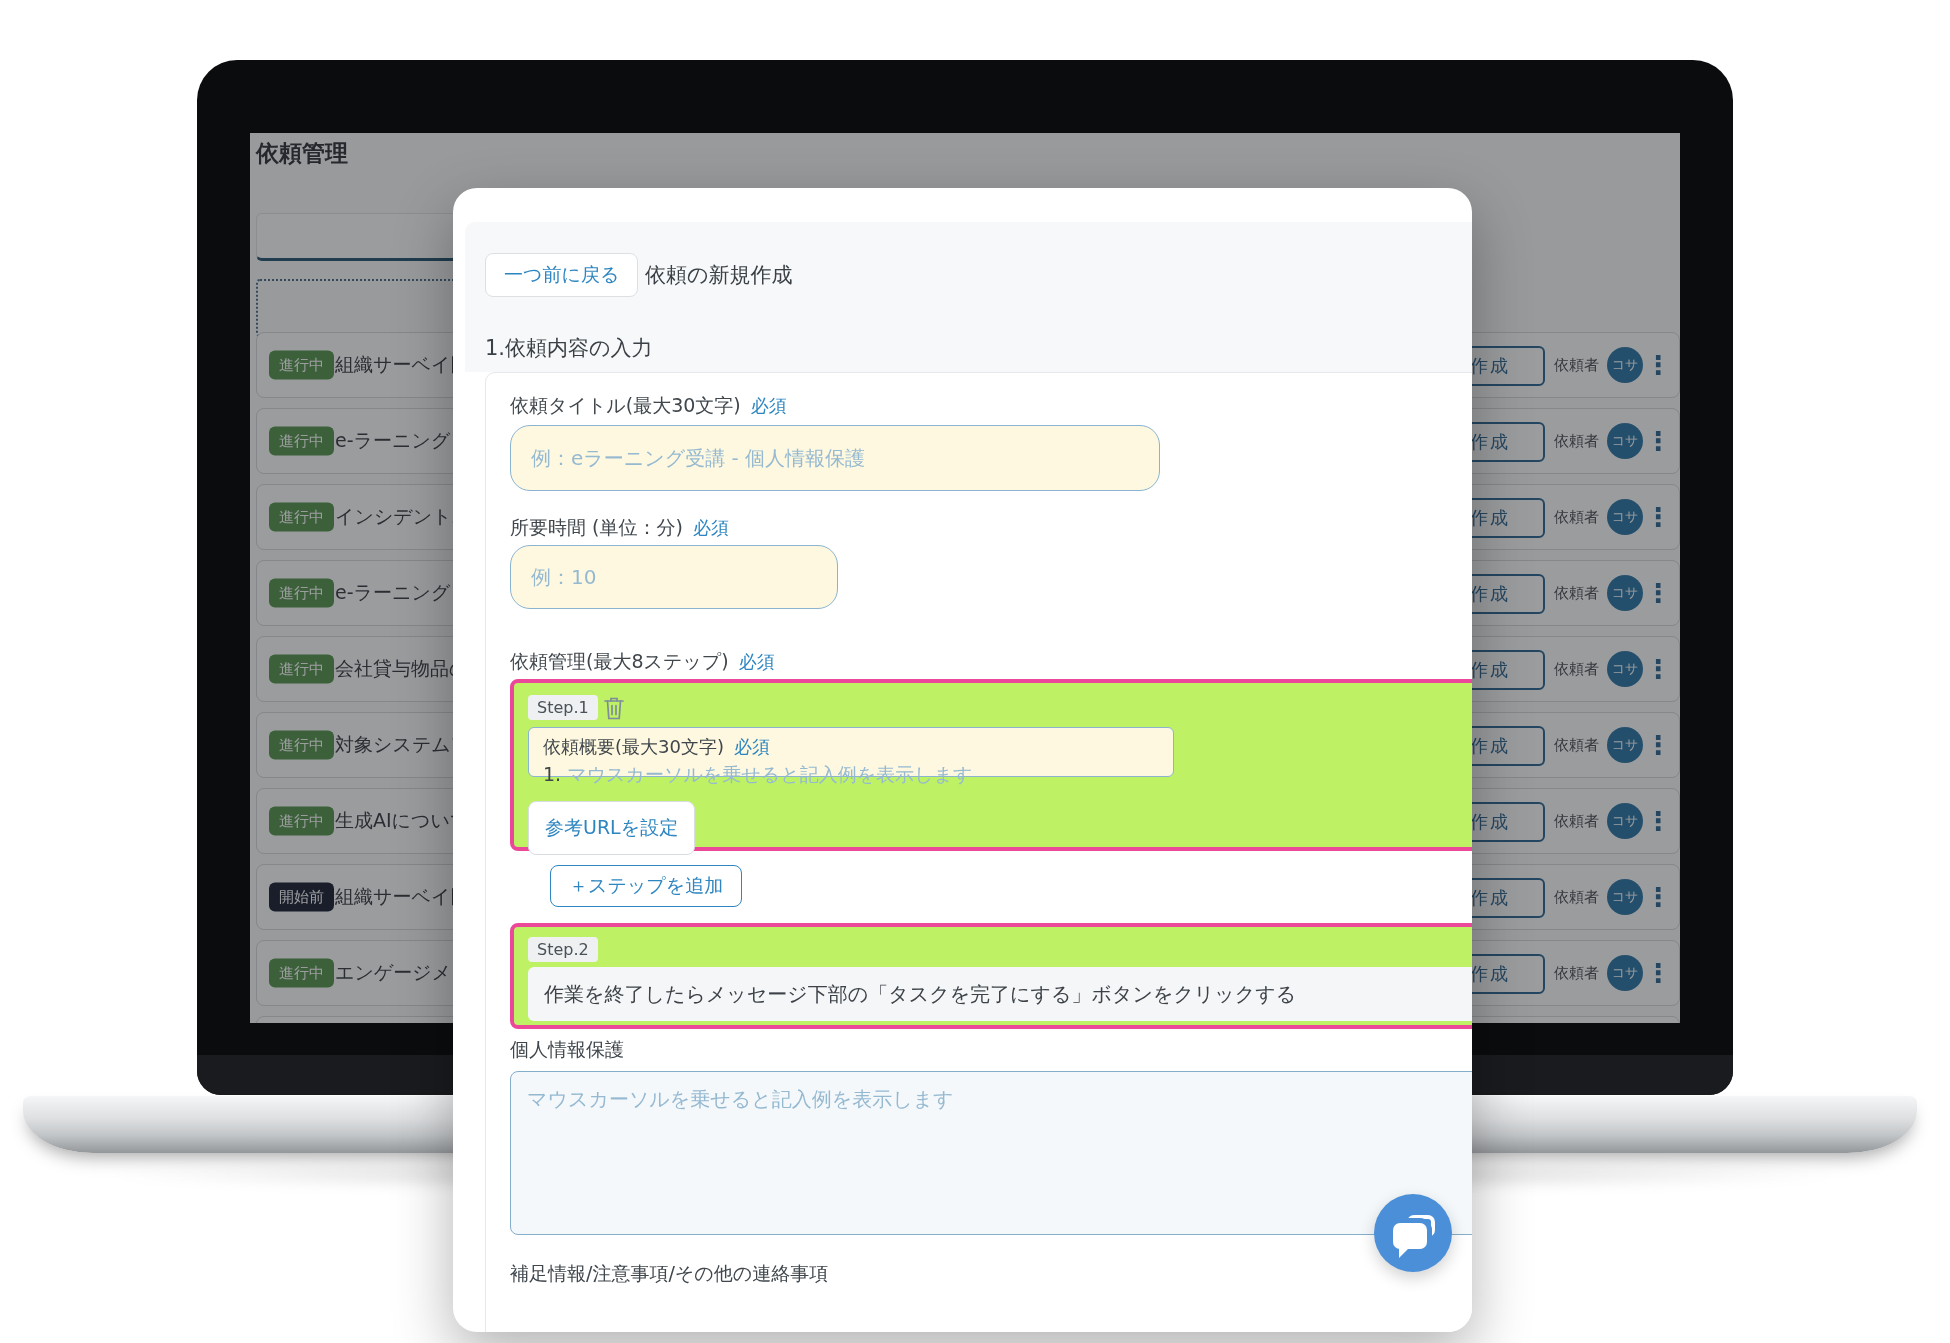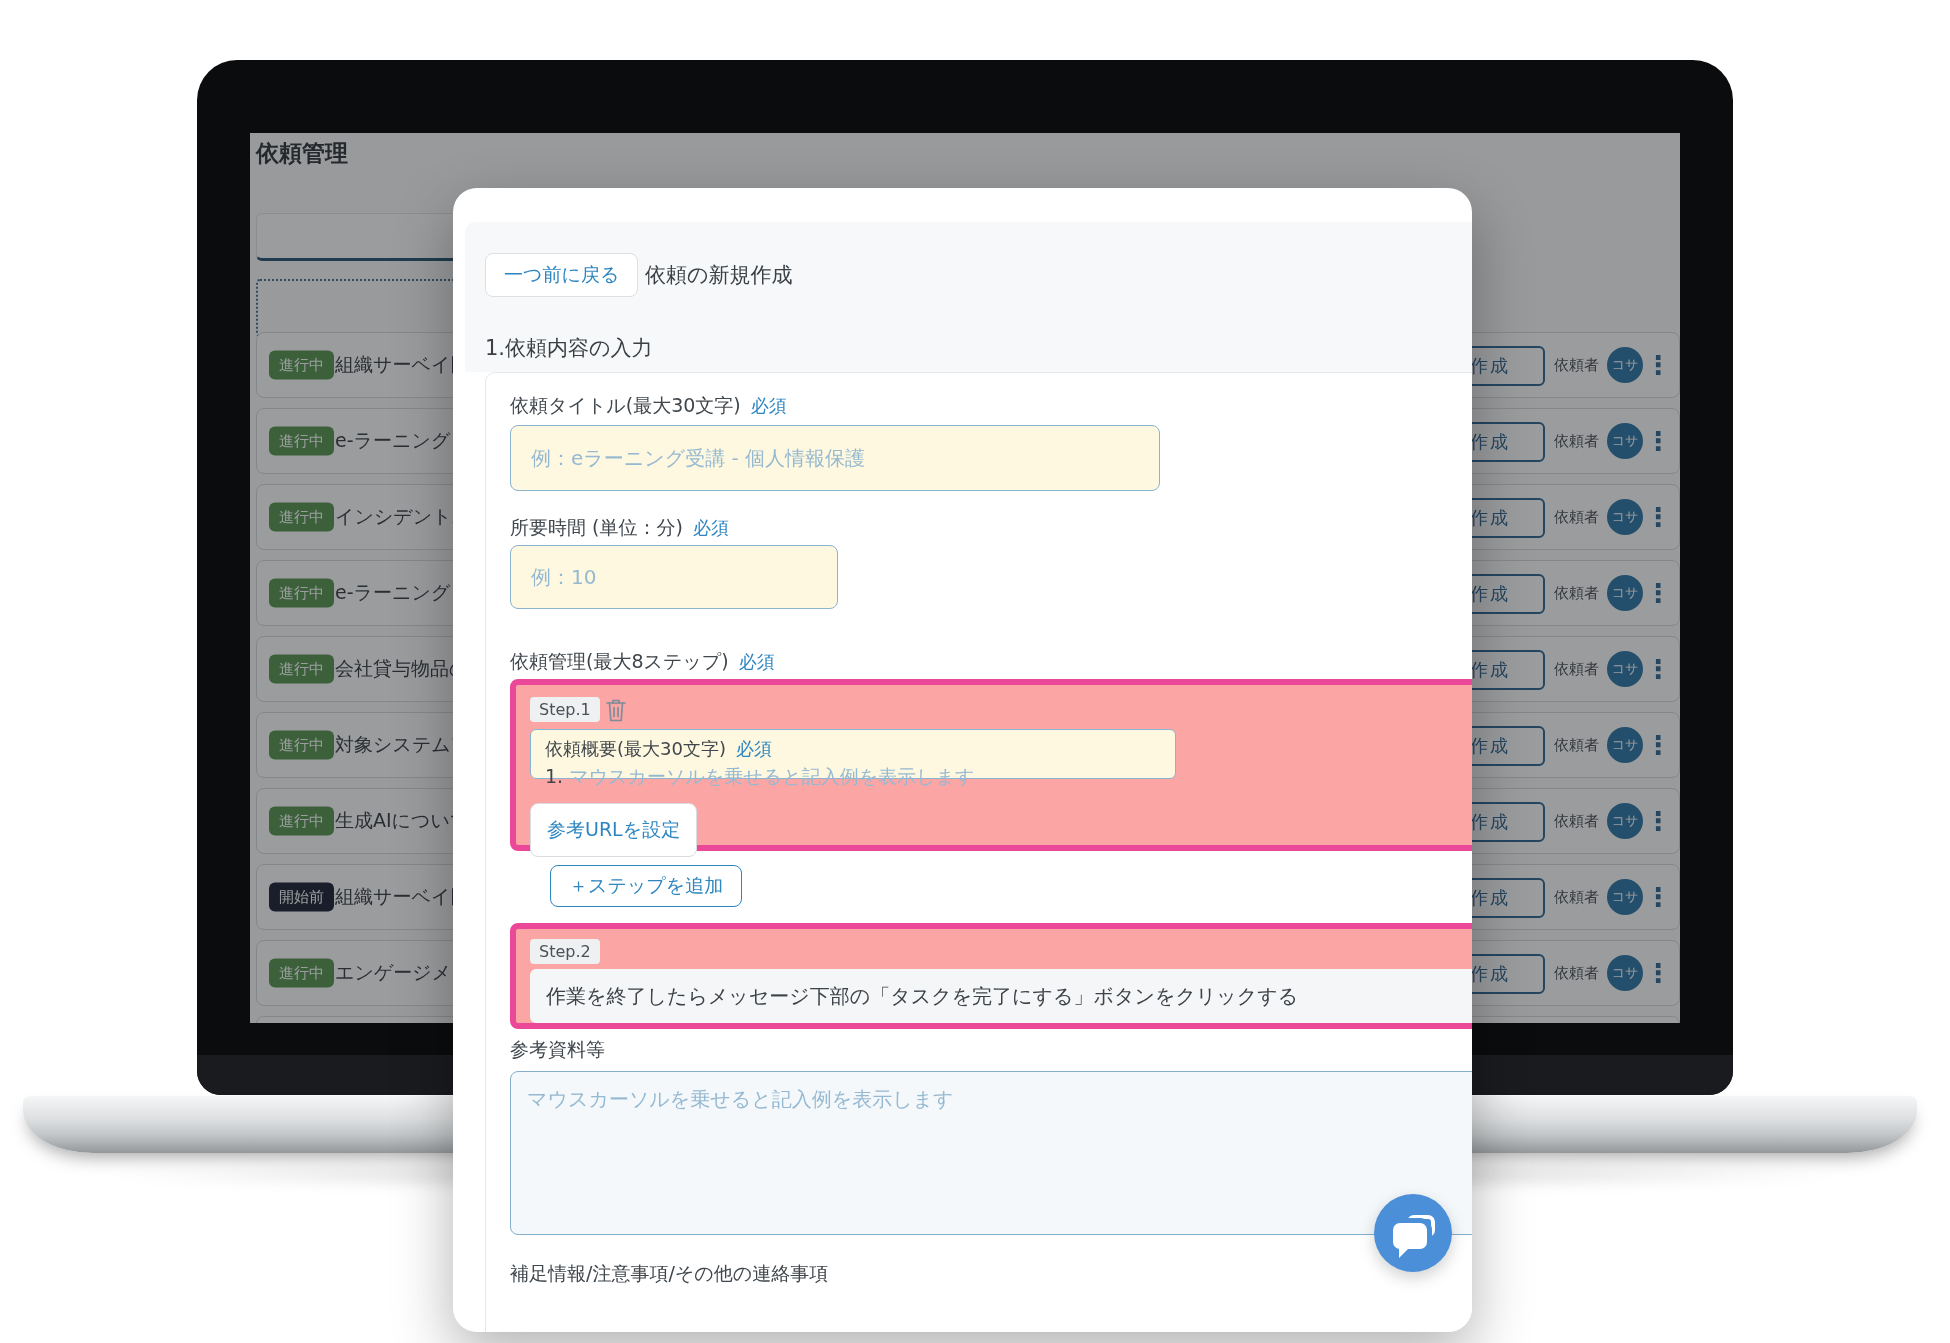--- a/index.html
+++ b/index.html
@@ -58,24 +58,24 @@
   .back-btn { position:absolute; left:32px; top:65px; height:44px; padding:0 18px; background:#fff;
            border:1px solid #dde0e3; border-radius:8px; color:#2e86c1; font-size:19px; cursor:pointer;
            font-family:inherit; }
   .modal-title { position:absolute; left:192px; top:65px; line-height:44px; font-size:21px; color:#3a4045; }
   .section-heading { position:absolute; left:32px; top:146px; font-size:21px; color:#3a4045; }
 
   .form-card { position:absolute; left:32px; top:184px; width:1050px; height:1010px; background:#fff;
            border:1px solid #e5e7ea; border-radius:10px; }
   .lbl { position:absolute; font-size:19px; color:#3f464c; white-space:nowrap; }
   .req { color:#2e86c1; margin-left:10px; font-size:18px; }
-  .y-input { position:absolute; background:#fdf8df; border:1px solid #8ab4d0; border-radius:8px;
+  .y-input { position:absolute; background:#fdf8df; border:1px solid #8ab4d0; border-radius:20px;
            font-size:20px; color:#3f464c; padding:0 20px; font-family:inherit; outline:none; }
   .y-input::placeholder { color:#96b9d2; opacity:1; }
-  .step-box { position:absolute; background:#fca5a5; border:6px solid #ec4899; border-radius:8px; }
+  .step-box { position:absolute; background:#bef264; border:4px solid #ec4899; border-radius:8px; }
   .chip { position:absolute; left:14px; font-size:16px; color:#4a5157; background:#eef0f2;
           border-radius:4px; padding:3px 9px; }
   .trash { position:absolute; left:88px; top:12px; width:24px; height:26px; }
   .ybox { position:absolute; left:14px; top:44px; width:646px; height:50px; background:#fdf8df;
           border:1px solid #8ab4d0; border-radius:6px; padding:7px 14px; }
   .ybox-l1 { font-size:18px; color:#3f464c; }
   .ybox-l2 { font-size:19px; color:#3f464c; margin-top:3px; }
   .ybox-l2 .ph { color:#96b9d2; }
   .url-btn { position:absolute; left:14px; top:118px; height:54px; padding:0 16px; background:#fff;
           border:1px solid #d9dce0; border-radius:8px; color:#2e86c1; font-size:19px; cursor:pointer;
@@ -246,21 +246,21 @@
         <button class="url-btn">参考URLを設定</button>
       </div>
 
       <button class="add-step-btn">＋ステップを追加</button>
 
       <div class="step-box" style="left:24px; top:550px; width:1000px; height:106px;">
         <div class="chip" style="top:10px;">Step.2</div>
         <div class="gray-box">作業を終了したらメッセージ下部の「タスクを完了にする」ボタンをクリックする</div>
       </div>
 
-      <div class="lbl" style="left:24px; top:664px;">参考資料等</div>
+      <div class="lbl" style="left:24px; top:664px;">個人情報保護</div>
       <textarea class="ref-area" placeholder="マウスカーソルを乗せると記入例を表示します" style=""></textarea>
 
       <div class="lbl" style="left:24px; top:888px;">補足情報/注意事項/その他の連絡事項</div>
     </div>
   </div>
 
   <div class="chat">
     <div class="chat-icon">
       <div class="bub-back"></div>
       <div class="bub-front"></div>

